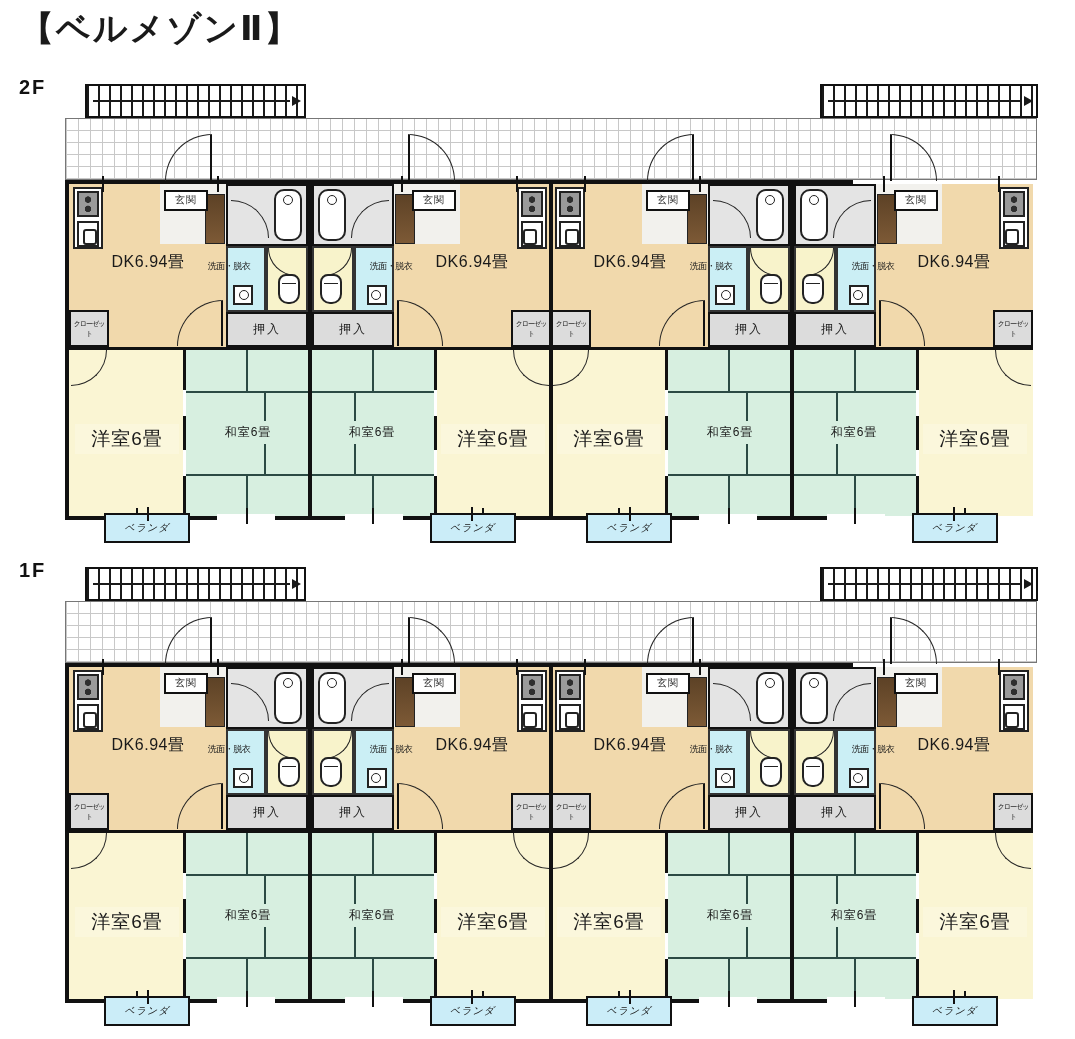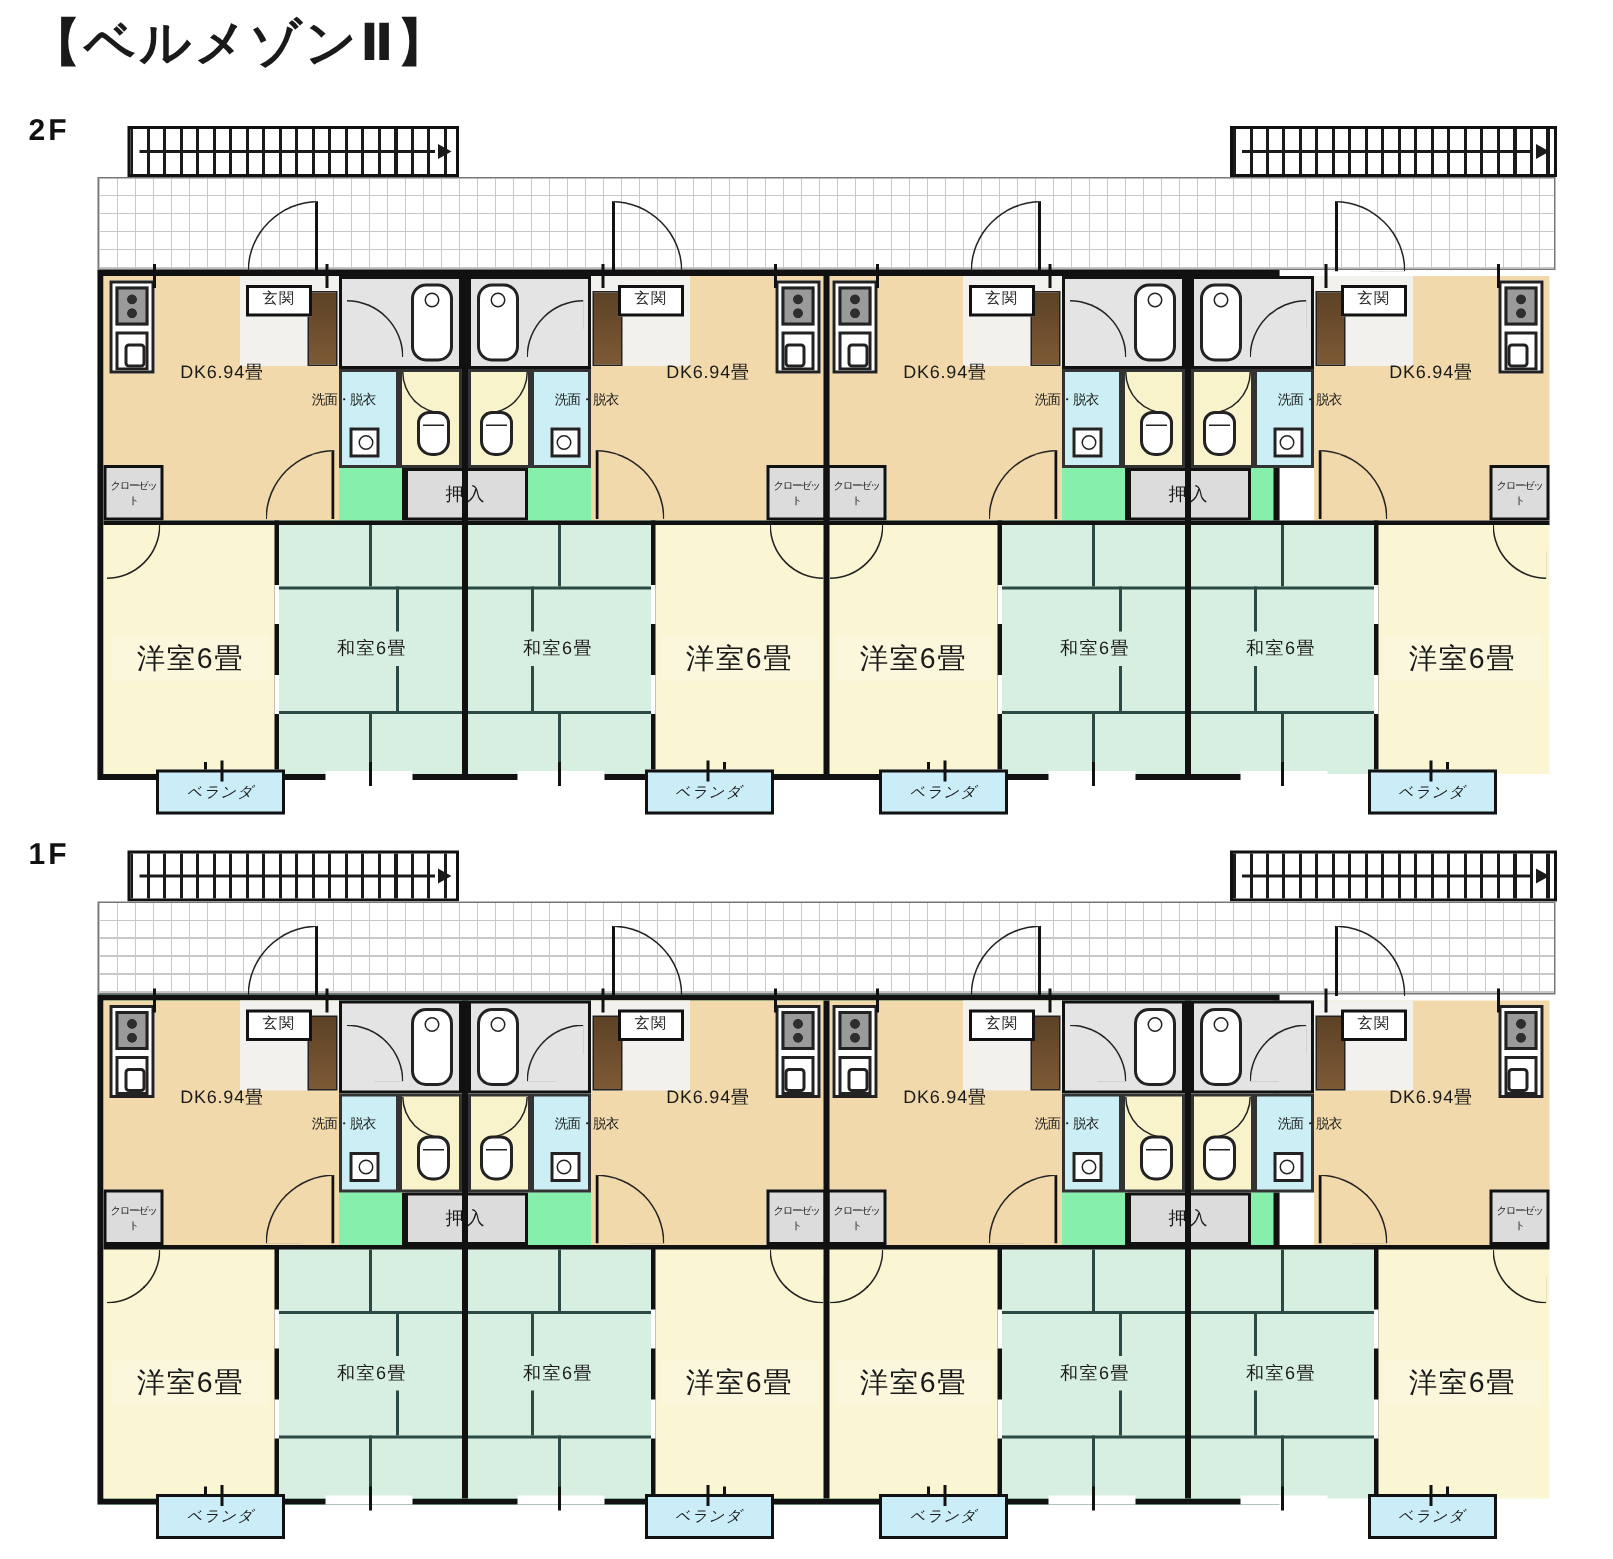--- a/index.html
+++ b/index.html
@@ -29,21 +29,21 @@
     position:absolute; right:3px; top:50%; margin-top:-5px; width:0; height:0;
     border-left:9px solid #1a1a1a; border-top:5px solid transparent; border-bottom:5px solid transparent;
   }
   .corridor {
     position:absolute; left:0; top:34px; width:972px; height:62px; background-color:#fff;
     background-image:
       repeating-linear-gradient(0deg,#c8c8c8 0,#c8c8c8 1px,transparent 1px,transparent 12px),
       repeating-linear-gradient(90deg,#c8c8c8 0,#c8c8c8 1px,transparent 1px,transparent 12px);
     border:1px solid #777;
   }
-  .building { position:absolute; left:0; top:96px; width:788px; height:340px; border:4px solid var(--c-wall,#111); background:#86efac; }
+  .building { position:absolute; left:0; top:96px; width:788px; height:340px; border:4px solid var(--c-wall,#111); background:#f0abfc; }
   .pwall { position:absolute; top:0; width:4px; height:332px; background:var(--c-wall,#111); z-index:5; }
   .p1 { left:239px; } .p2 { left:480px; } .p3 { left:721px; }
   
   .unit { position:absolute; top:0; width:241px; height:332px; }
   .unit.mir { transform:scaleX(-1); }
   .unit.mir .lbl { transform:scaleX(-1); }
   .unit > div { position:absolute; }
   .lbl { text-align:center; color:#1a1a1a; }
   .u-dk { left:0; top:0; width:157px; height:163px; background:var(--c-dk,#F1D9AC); }
   .u-kitchen { left:4px; top:3px; width:30px; height:62px; background:#fff; border:2px solid #222; z-index:2; }
@@ -63,25 +63,25 @@
   .u-tub::after { content:""; position:absolute; left:50%; top:4px; width:8px; height:8px; margin-left:-5px; border:1.5px solid #222; border-radius:50%; }
   .u-bath-arc { position:absolute; left:3px; top:14px; width:38px; height:38px; border-top:1.5px solid #222; border-right:1.5px solid #222; border-top-right-radius:100%; }
   .u-wash { left:157px; top:62px; width:40px; height:66px; background:var(--c-wash,#CBEFF5); border:2px solid #333; z-index:1; }
   .u-wsink { position:absolute; left:5px; bottom:5px; width:20px; height:20px; background:#fff; border:2px solid #222; }
   .u-wsink::after { content:""; position:absolute; left:4px; top:3px; width:8px; height:8px; border:1.5px solid #222; border-radius:50%; }
   .u-wc { left:197px; top:62px; width:42px; height:66px; background:var(--c-wc,#F8F3CB); border:2px solid #333; z-index:1; }
   .u-toilet { position:absolute; right:6px; bottom:6px; width:22px; height:30px; background:#fff; border:2px solid #222; border-radius:8px 8px 10px 10px; }
   .u-toilet::before { content:""; position:absolute; left:2px; right:2px; top:7px; border-top:1.5px solid #222; }
   .u-wc-arc { left:199px; top:64px; width:28px; height:28px; border-bottom:1.5px solid #222; border-left:1.5px solid #222; border-bottom-left-radius:100%; z-index:2; }
   .u-wash-label { left:104px; top:76px; width:112px; font-size:9px; letter-spacing:-0.5px; z-index:3; }
-  .u-oshiire { left:157px; top:128px; width:82px; height:35px; background:var(--c-closet,#DCDCDC); border:2px solid #111; display:flex; align-items:center; justify-content:center; z-index:2;margin-left:44px; }
+  .u-oshiire { left:157px; top:128px; width:82px; height:35px; background:var(--c-closet,#DCDCDC); border:2px solid #111; display:flex; align-items:center; justify-content:center; z-index:2; }
   .u-oshiire .lbl { font-size:12px; letter-spacing:2px; }
   .u-closet { left:0; top:126px; width:40px; height:37px; background:var(--c-closet,#DCDCDC); border:2px solid #111; display:flex; align-items:center; justify-content:center; z-index:2; }
   .u-closet .lbl { font-size:7px; letter-spacing:-1px; }
-  .u-dk-label { left:10px; top:56px; width:138px; font-size:12px; letter-spacing:0.5px; z-index:3; }
+  .u-dk-label { left:10px; top:68px; width:138px; font-size:16px; letter-spacing:0.5px; z-index:3; }
   .u-dk-arc { left:108px; top:116px; width:46px; height:46px; border-top:1.5px solid #222; border-left:1.5px solid #222; border-right:2px solid #111; border-top-left-radius:100%; z-index:3; }
   .u-entry-arc { left:96px; top:-50px; width:47px; height:47px; border-top:1.5px solid #222; border-left:1.5px solid #222; border-right:2px solid #111; border-top-left-radius:100%; z-index:6; }
   .u-west { left:0; top:163px; width:117px; height:169px; background:var(--c-west,#FAF5D3); border-top:3px solid #111; border-right:3px solid #111; }
   .u-gap { position:absolute; right:-3px; width:3px; background:#fff; }
   .g1 { top:40px; height:26px; } .g2 { top:100px; height:26px; }
   .u-jp { left:117px; top:163px; width:124px; height:169px; background:var(--c-jp,#D7EFE0); border-top:3px solid #111; }
   .tatami { position:absolute; inset:0; }
   .t { position:absolute; background:#2b4a44; }
   .h1 { left:0; right:0; top:41px; height:2px; }
   .h2 { left:0; right:0; top:124px; height:2px; }

